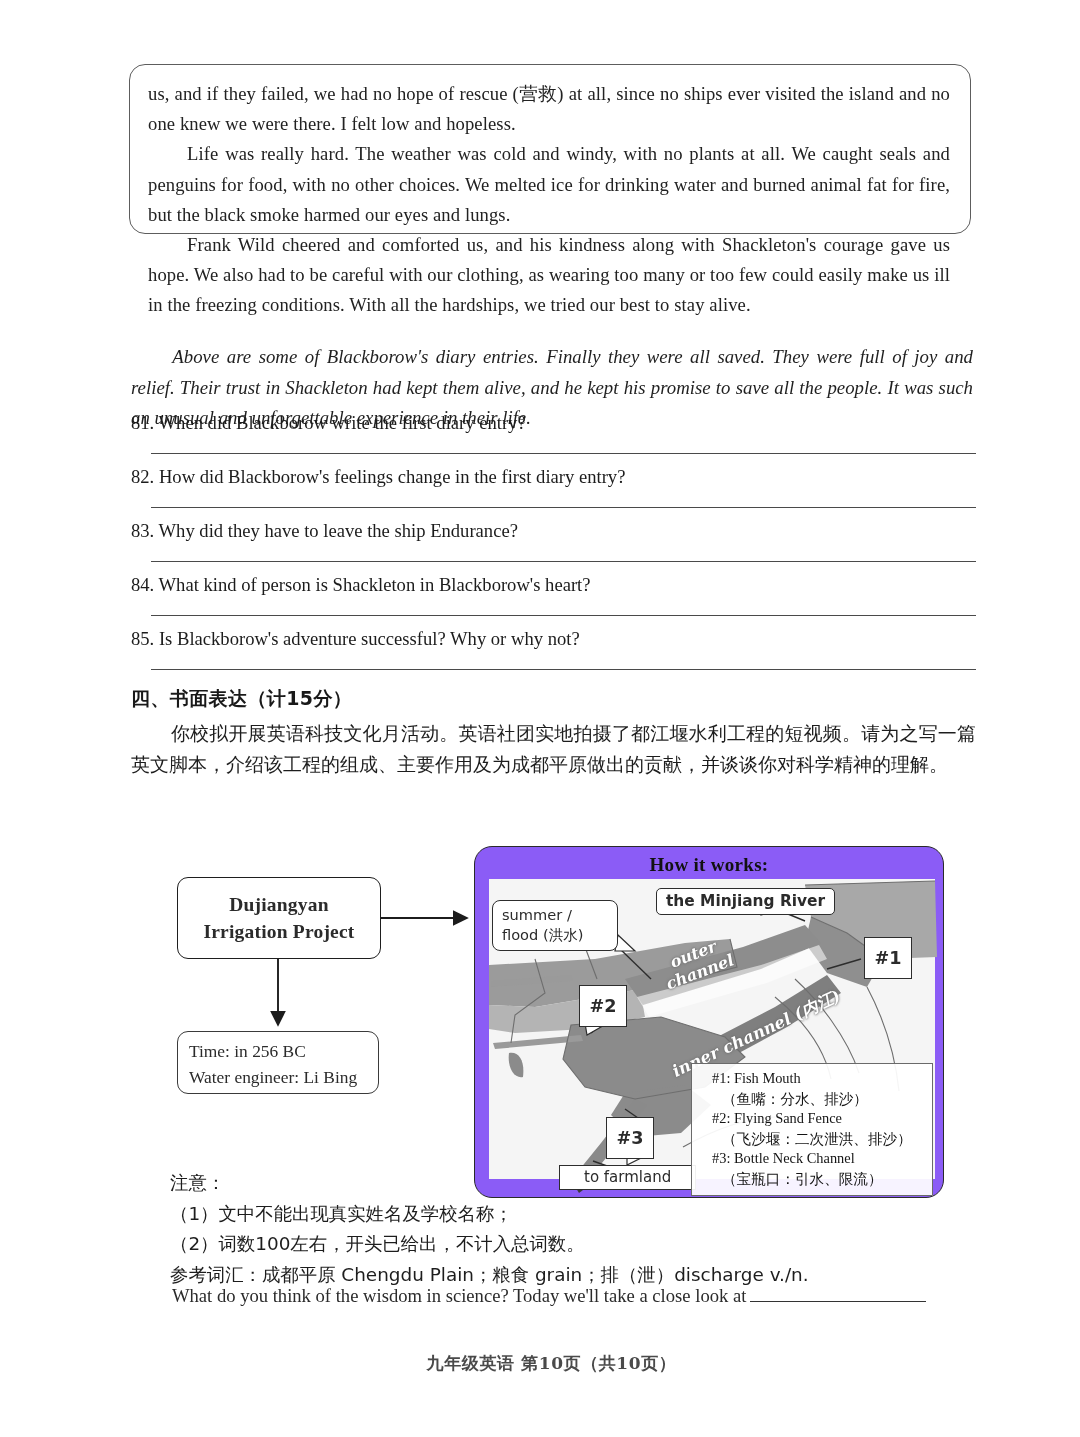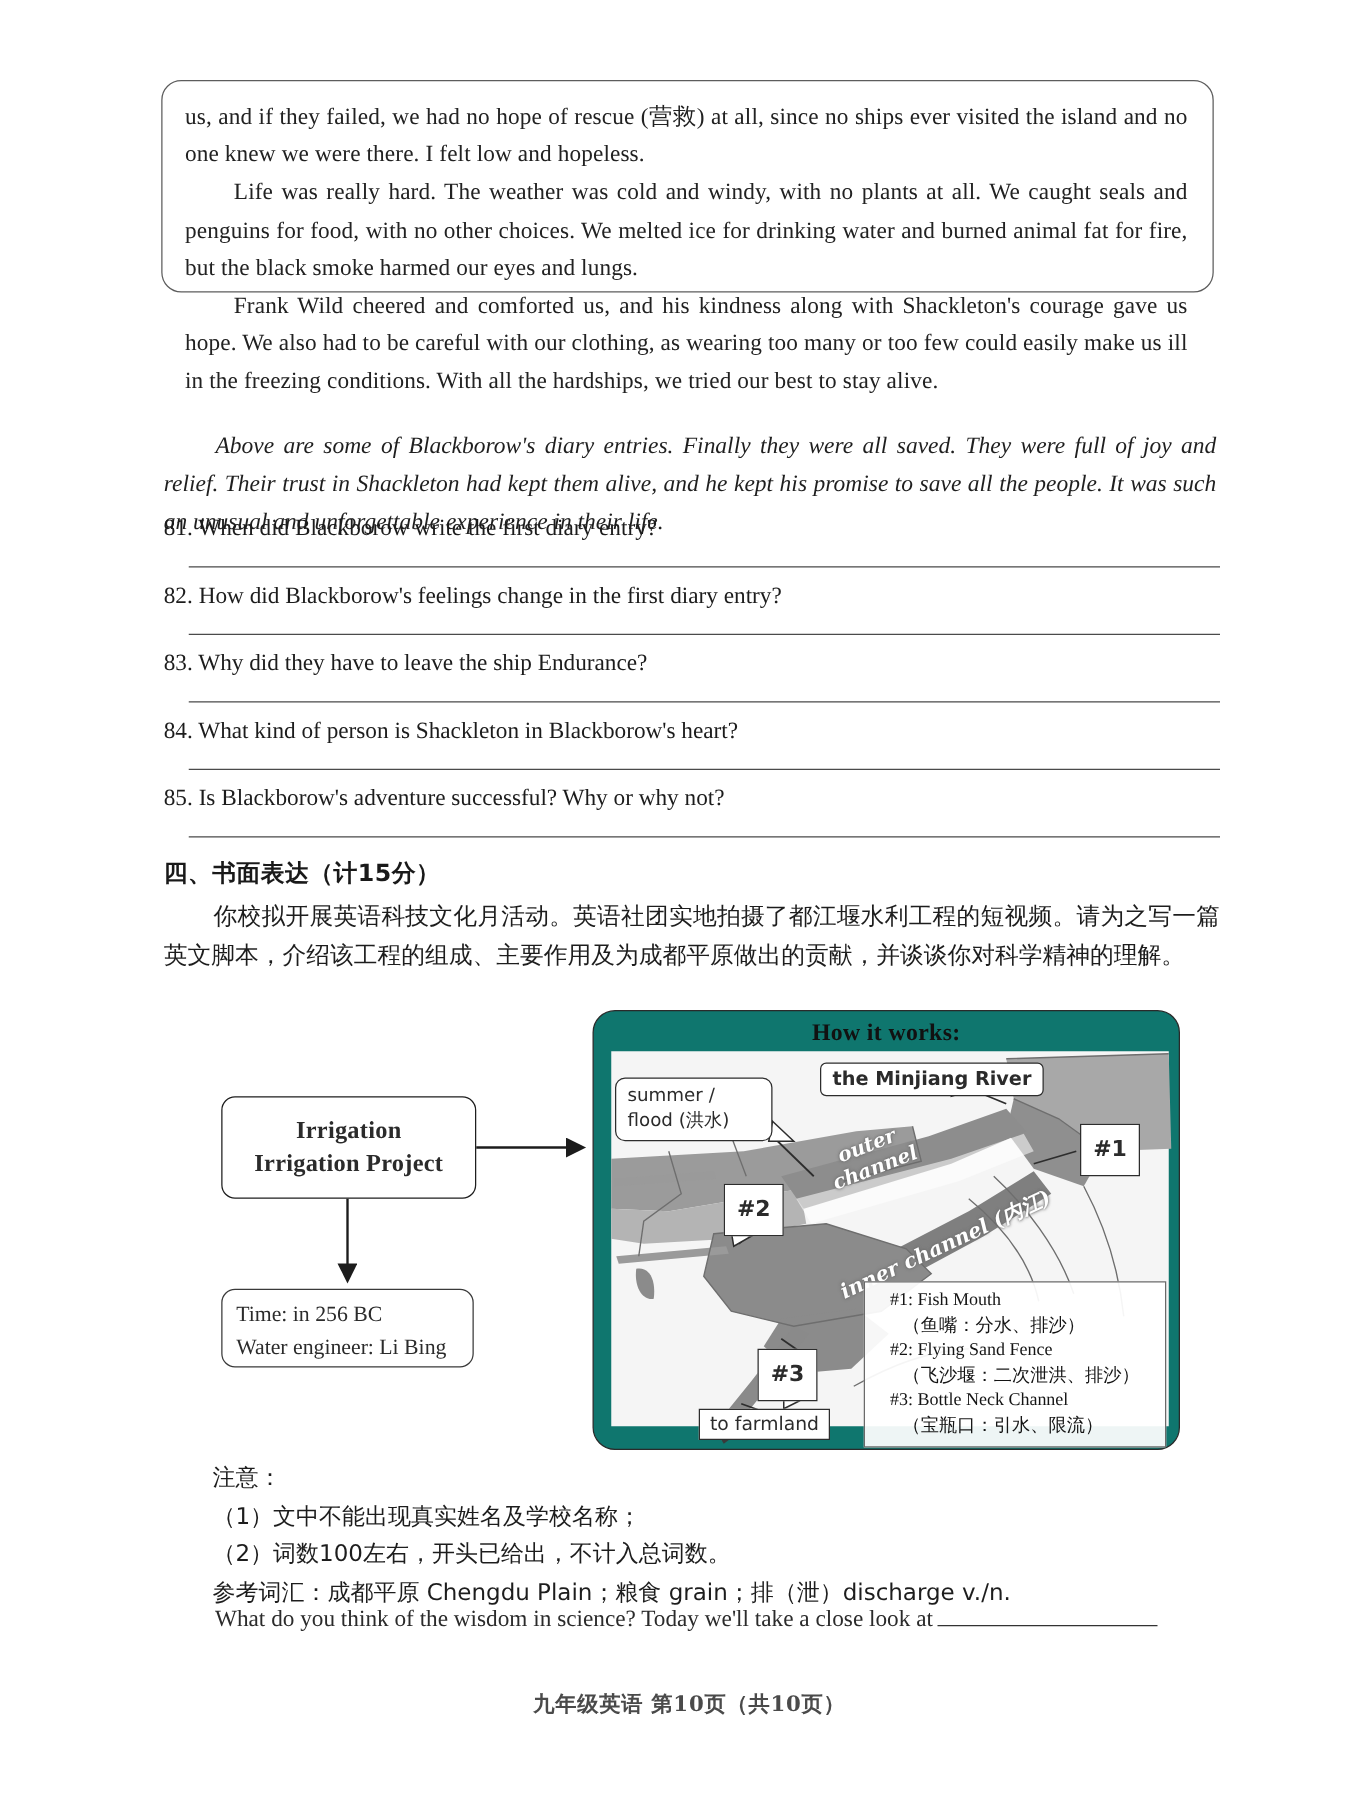--- a/index.html
+++ b/index.html
@@ -141,26 +141,26 @@
     position: absolute;
     left: 0; top: 0;
     width: 1080px; height: 1437px;
     pointer-events: none;
   }
 
   
   .diagram {
     position: absolute;
     left: 474px;
-    top: 808px;
+    top: 846px;
     width: 470px;
     height: 352px;
     border: 1.6px solid #2a2a2a;
     border-radius: 18px;
-    background: #0f766e;
+    background: #8b5cf6;
     overflow: hidden;
   }
   .diag-title {
     position: absolute;
     left: 0; right: 0;
     top: 7px;
     text-align: center;
     font-weight: bold;
     font-size: 19px;
     letter-spacing: 0.3px;
@@ -196,21 +196,21 @@
     width: 48px; height: 42px;
     display: flex; align-items: center; justify-content: center;
     font-weight: bold; font-size: 17.6px;
     z-index: 7;
   }
   .c-n1 { left: 389px; top: 90px; }
   .c-n2 { left: 104px; top: 138px; }
   .c-n3 { left: 131px; top: 270px; }
   .c-farm {
     left: 84px; top: 318px;
-    padding: 2px 8px 3px;
+    padding: 2px 24px 3px;
     font-size: 15px;
     z-index: 6;
     white-space: nowrap;
   }
 
   .legend {
     position: absolute;
     left: 216px; top: 216px;
     width: 242px;
     border: 1.1px solid #6a6a6a;
@@ -347,21 +347,21 @@
         <span>Is Blackborow's adventure successful? Why or why not?</span>
       </div>
       <div class="qline"></div>
     </div>
   </div>
 
   <div class="sec-head">四、书面表达（计15分）</div>
   <div class="sec-para">你校拟开展英语科技文化月活动。英语社团实地拍摄了都江堰水利工程的短视频。请为之写一篇英文脚本，介绍该工程的组成、主要作用及为成都平原做出的贡献，并谈谈你对科学精神的理解。</div>
 
   <div class="flow-main">
-    <span>Irrigation</span>
+    <span>Dujiangyan</span>
     <span>Irrigation Project</span>
   </div>
   <div class="flow-sub">
     <div>Time: in 256 BC</div>
     <div>Water engineer: Li Bing</div>
   </div>
 
   <svg class="arrows" viewBox="0 0 1080 1437">
     <defs>
       <marker id="ah" markerWidth="9" markerHeight="9" refX="7" refY="4.2" orient="auto">

